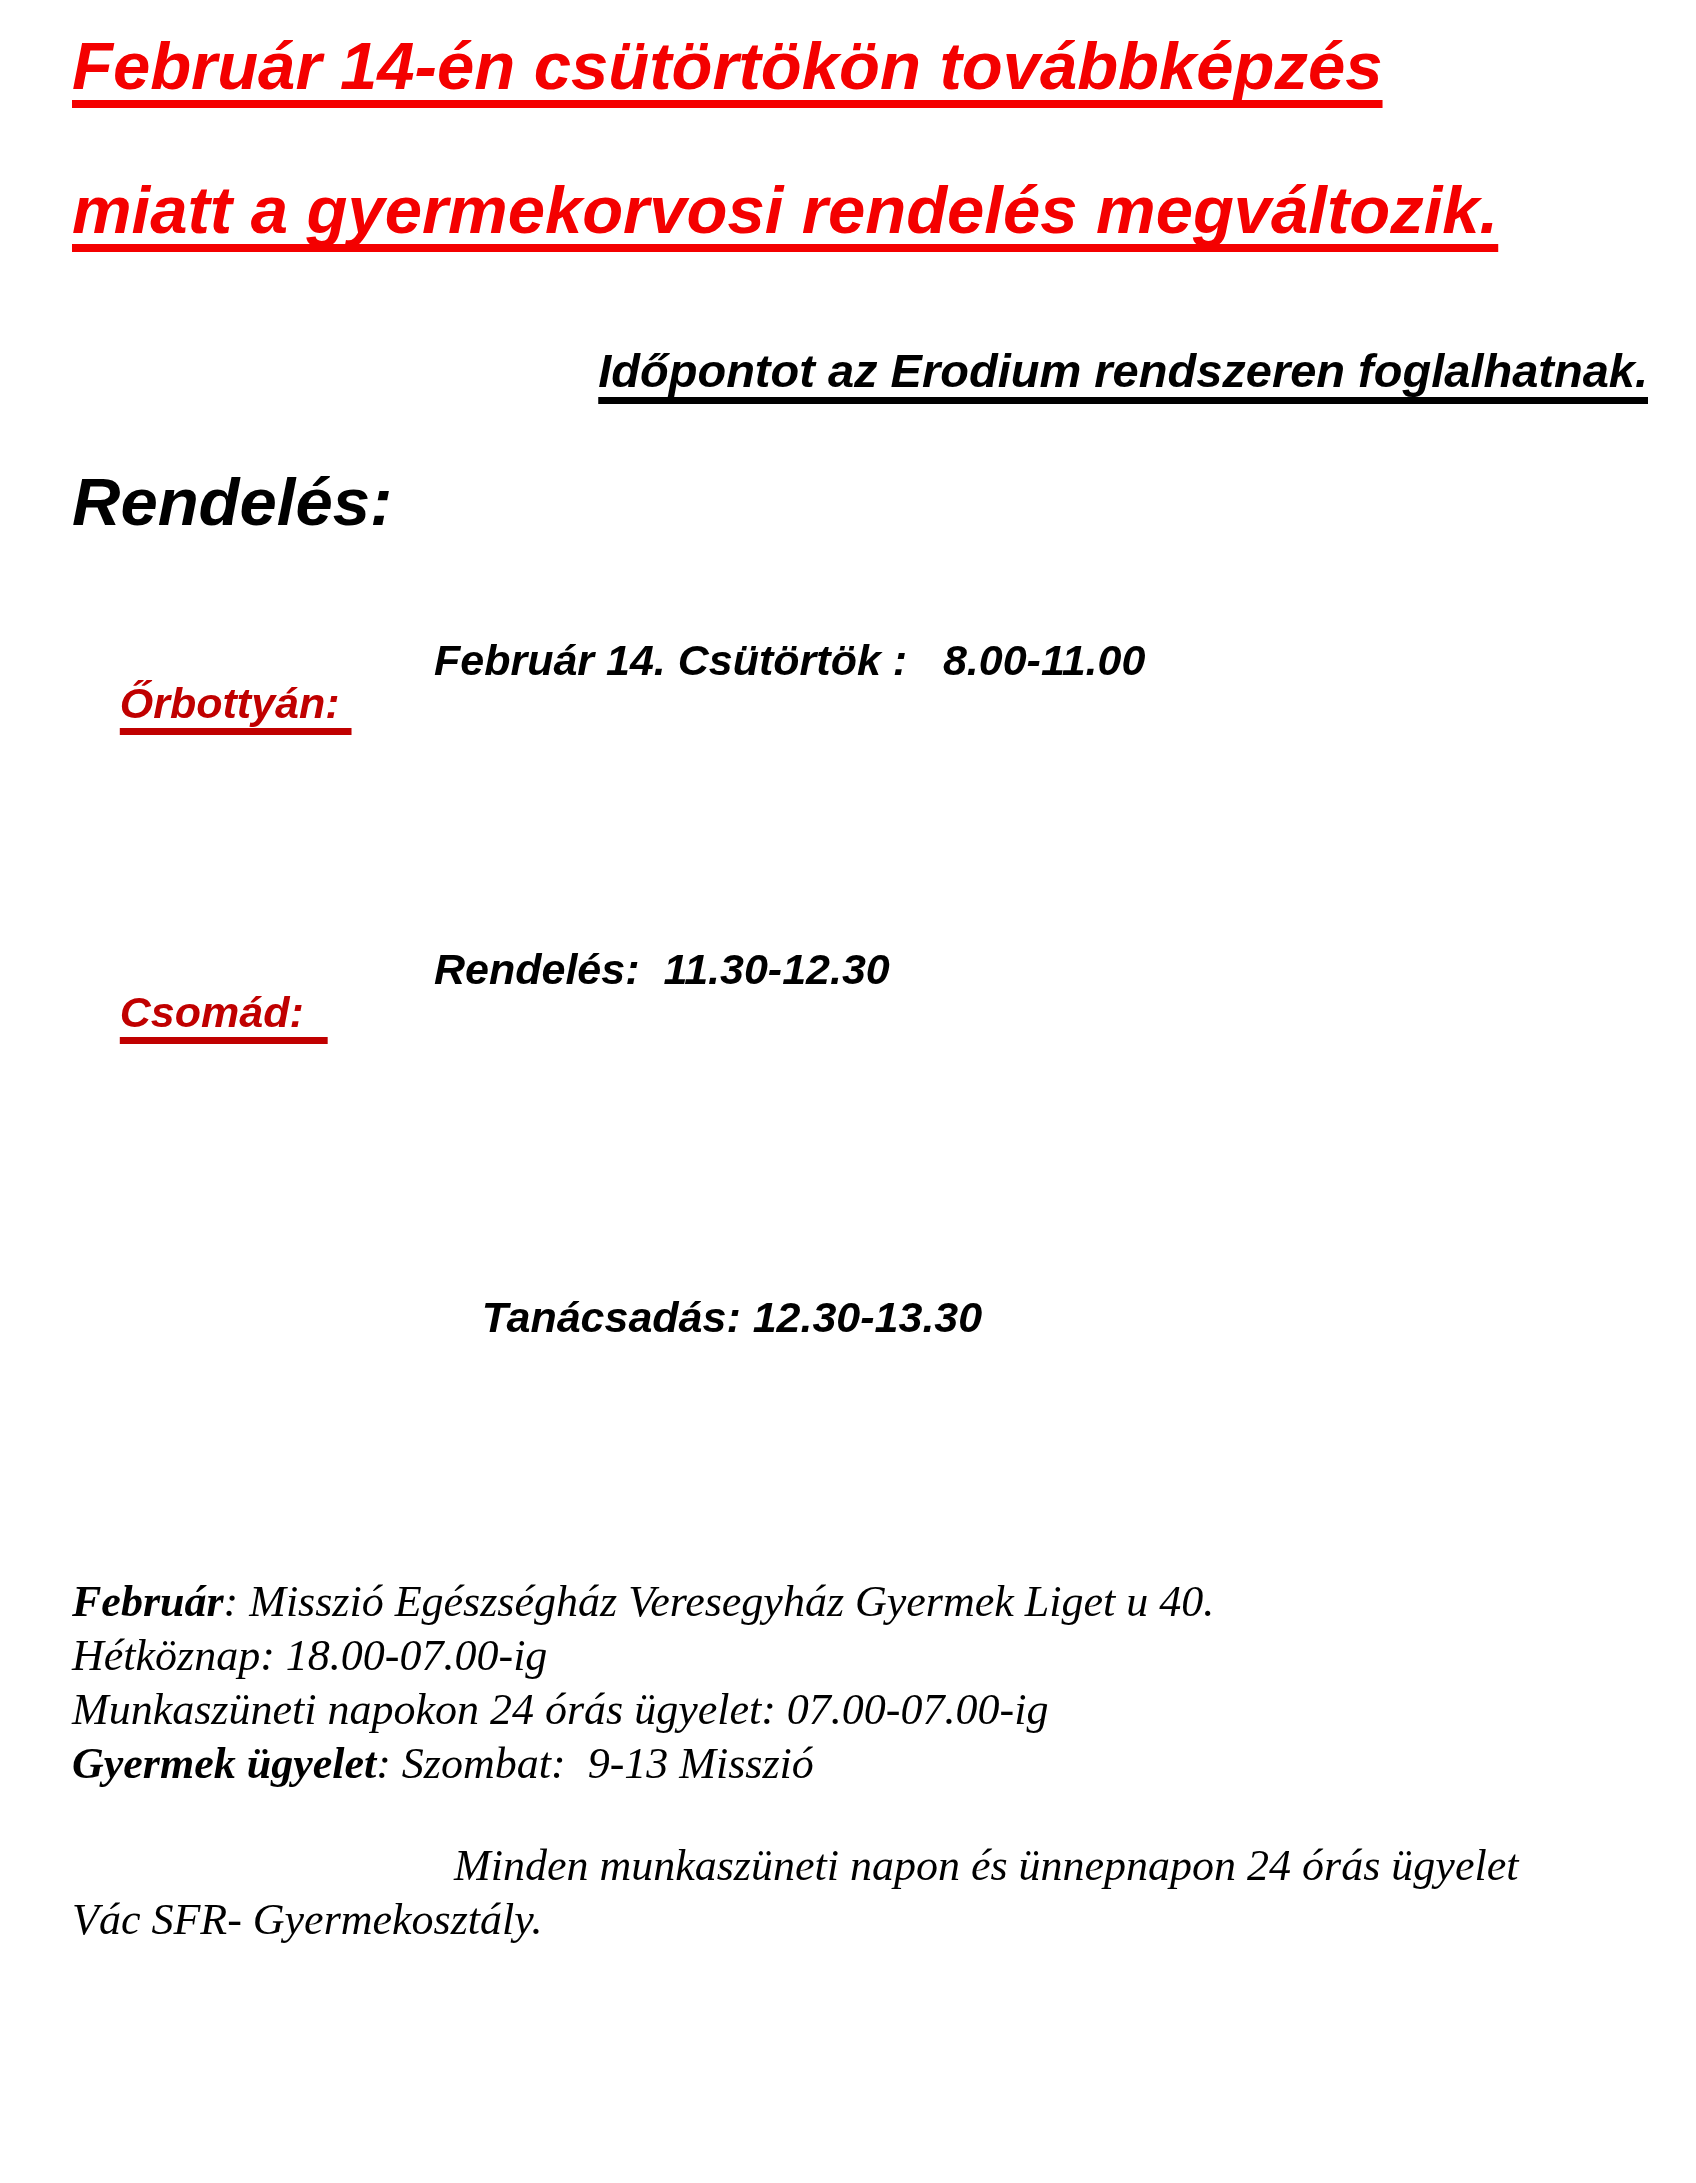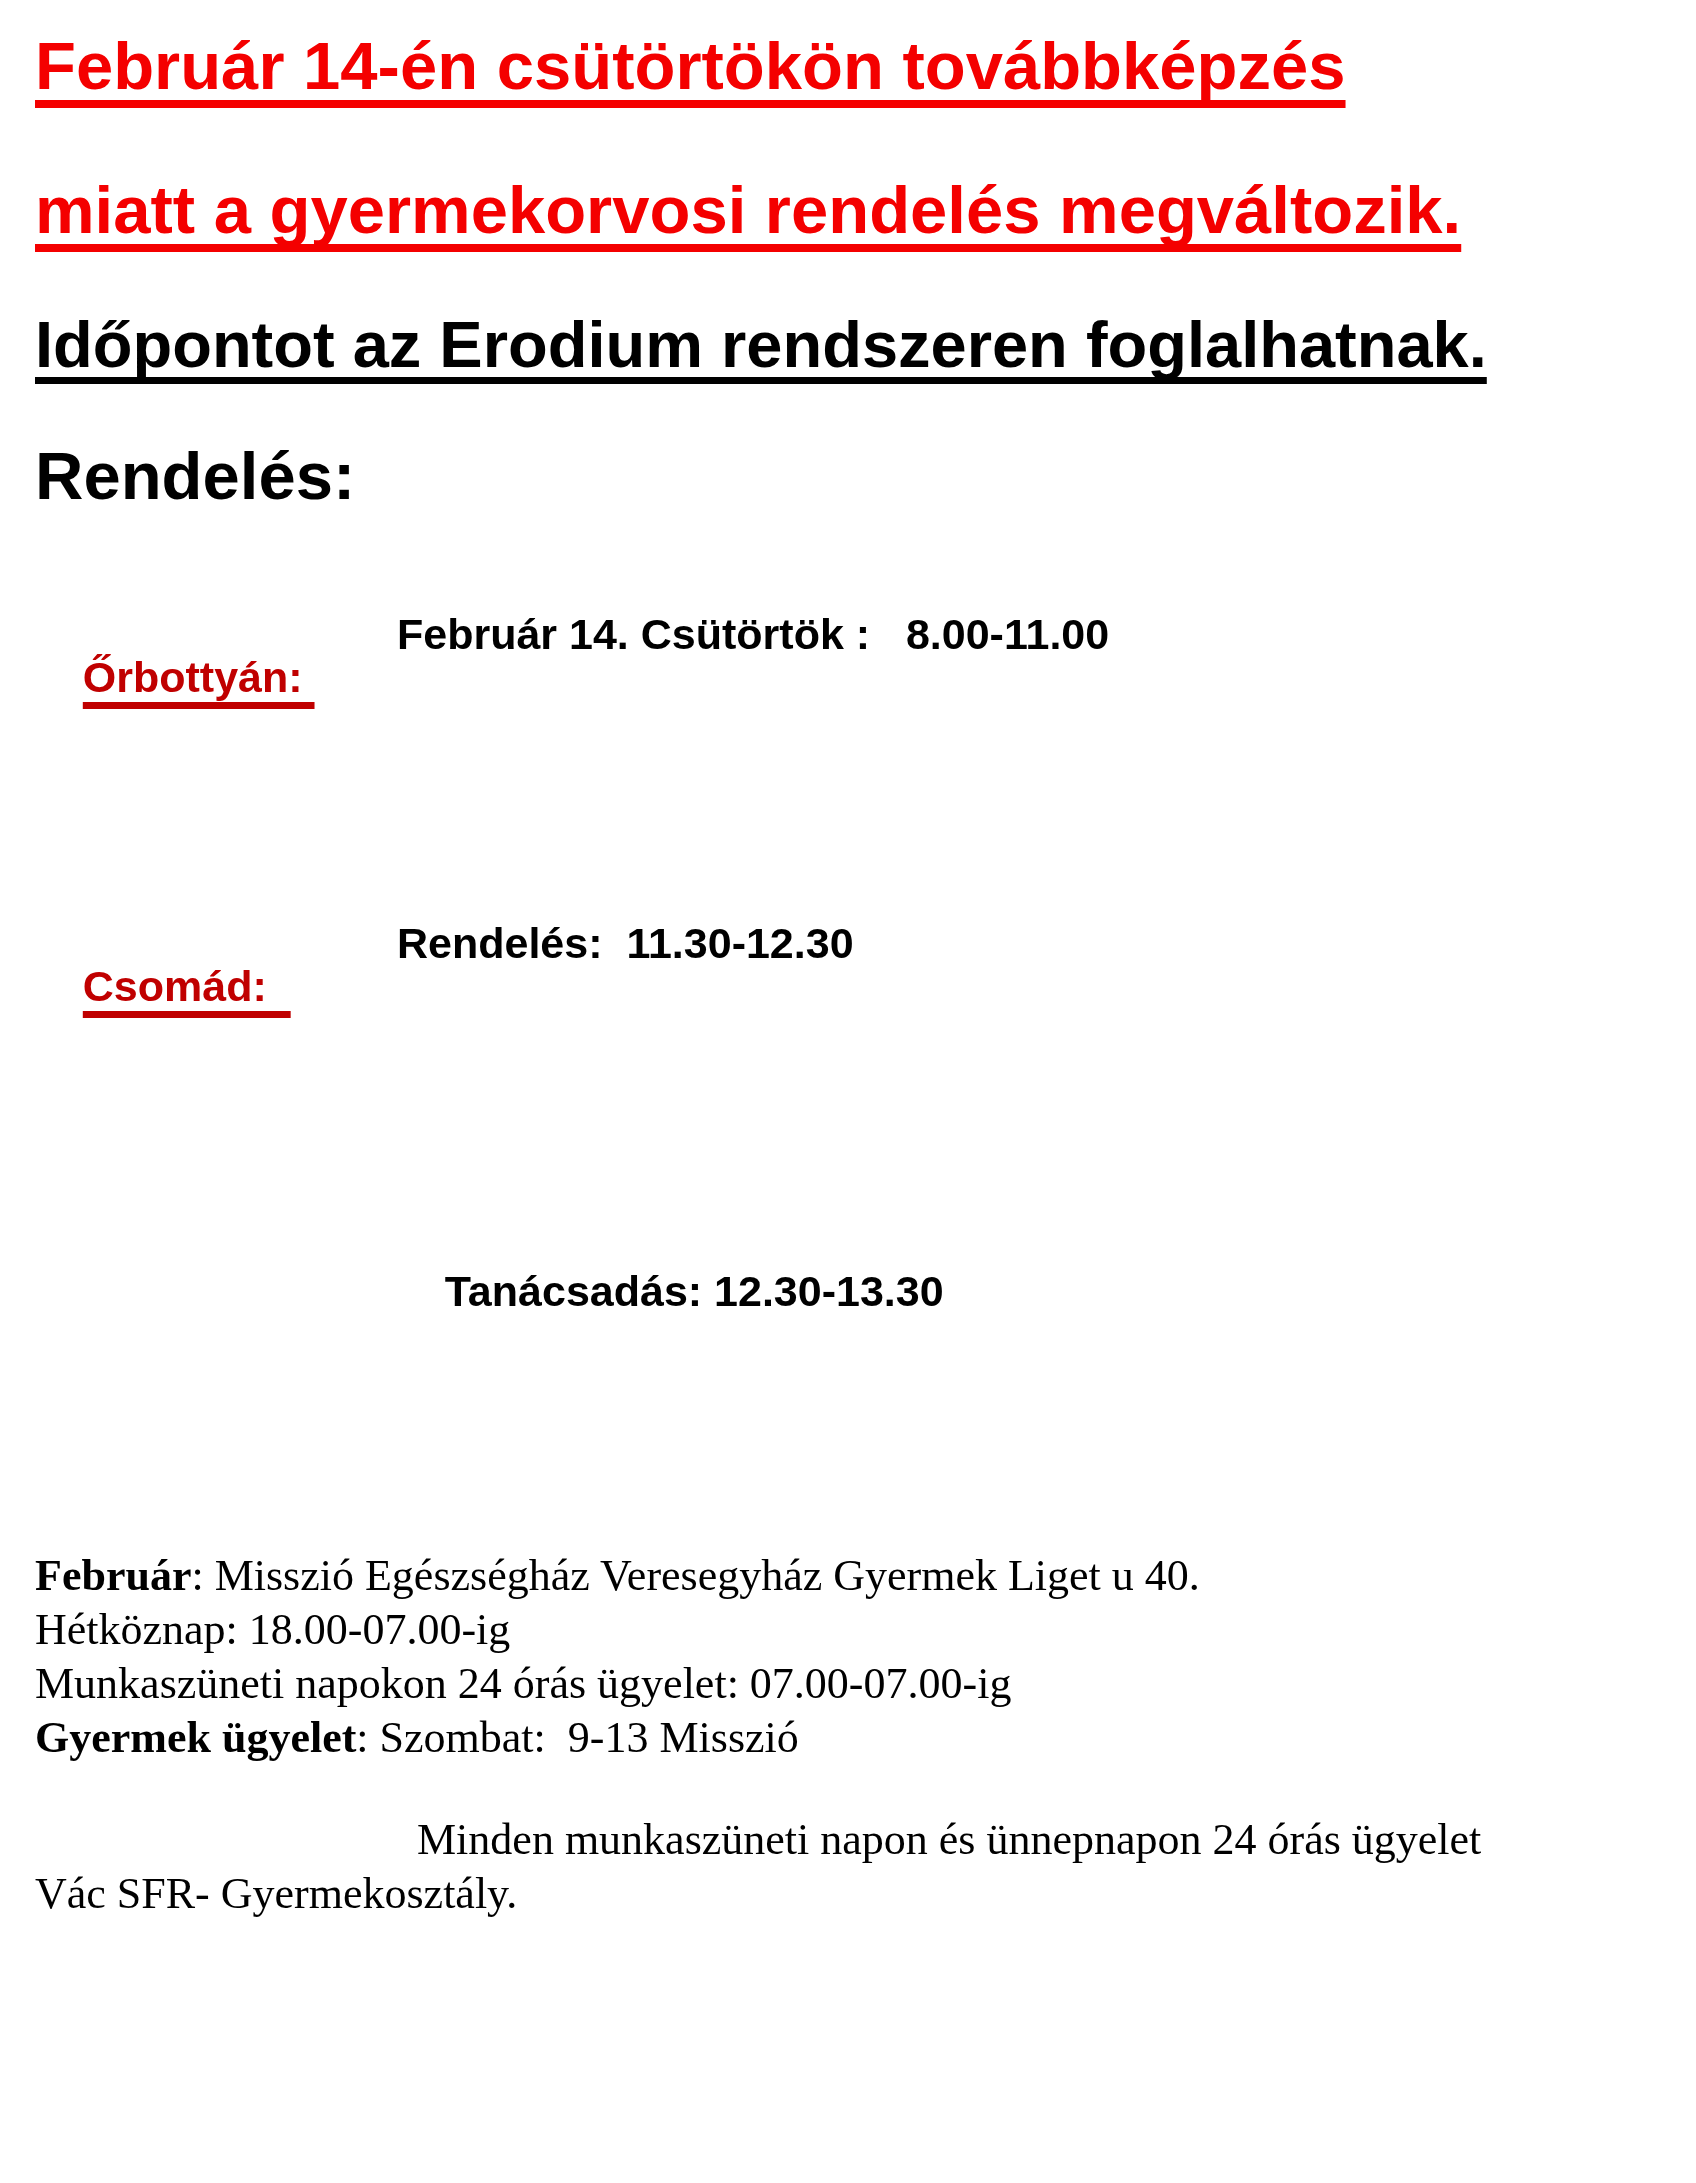--- a/index.html
+++ b/index.html
@@ -8,48 +8,50 @@
     background: #ffffff;
   }
   body {
     width: 1696px;
     height: 2183px;
     font-family: "Liberation Sans", sans-serif;
     color: #000000;
     overflow: hidden;
   }
   .doc {
-    padding-left: 35px;
+    padding-left: 72px;
     padding-right: 48px;
     padding-top: 32px;
     box-sizing: border-box;
+    font-style: italic;
   }
   
   .headline {
     margin: 0;
     font-size: 67px;
     font-weight: bold;
     color: #f40000;
   }
   .hl-line { line-height: 67px; white-space: pre; }
   .hl-line2 { margin-top: 77px; }
   .u-red {
     text-decoration: underline;
     text-decoration-thickness: 8px;
     text-underline-offset: 11.2px;
     text-decoration-skip-ink: none;
   }
   
   .booking {
-    margin-top: 71px;
-    font-size: 65px;
+    margin-top: 97px;
+    font-size: 47px;
     line-height: 61px;
     font-weight: bold;
     color: #000000;
     white-space: pre;
+    text-align: right;
   }
   .u-black {
     text-decoration: underline;
     text-decoration-thickness: 7.2px;
     text-underline-offset: 10.4px;
     text-decoration-skip-ink: none;
   }
   
   .section-title {
     margin-top: 67px;

